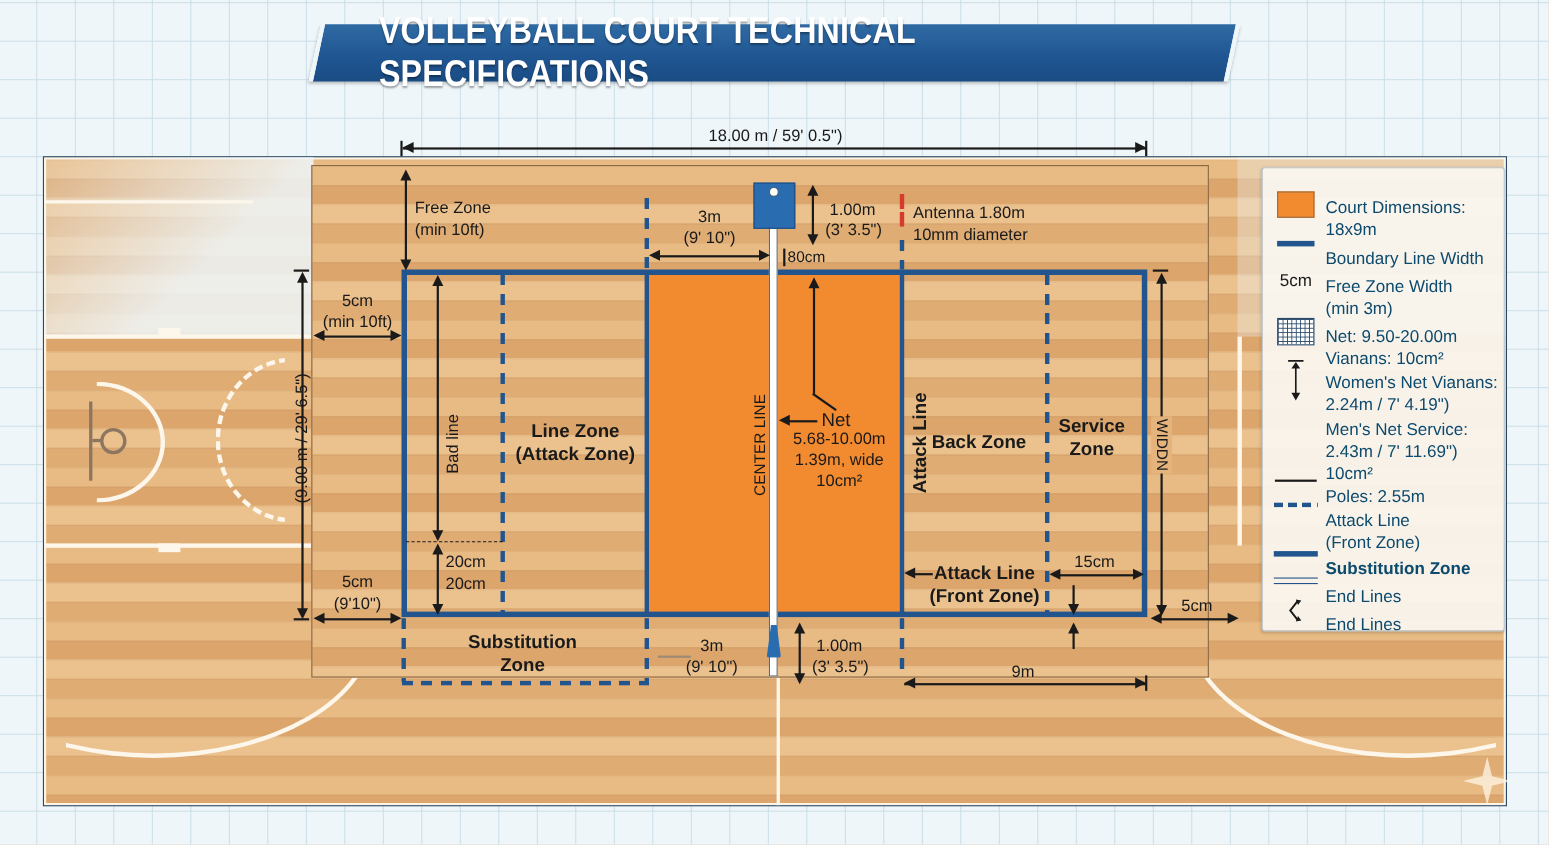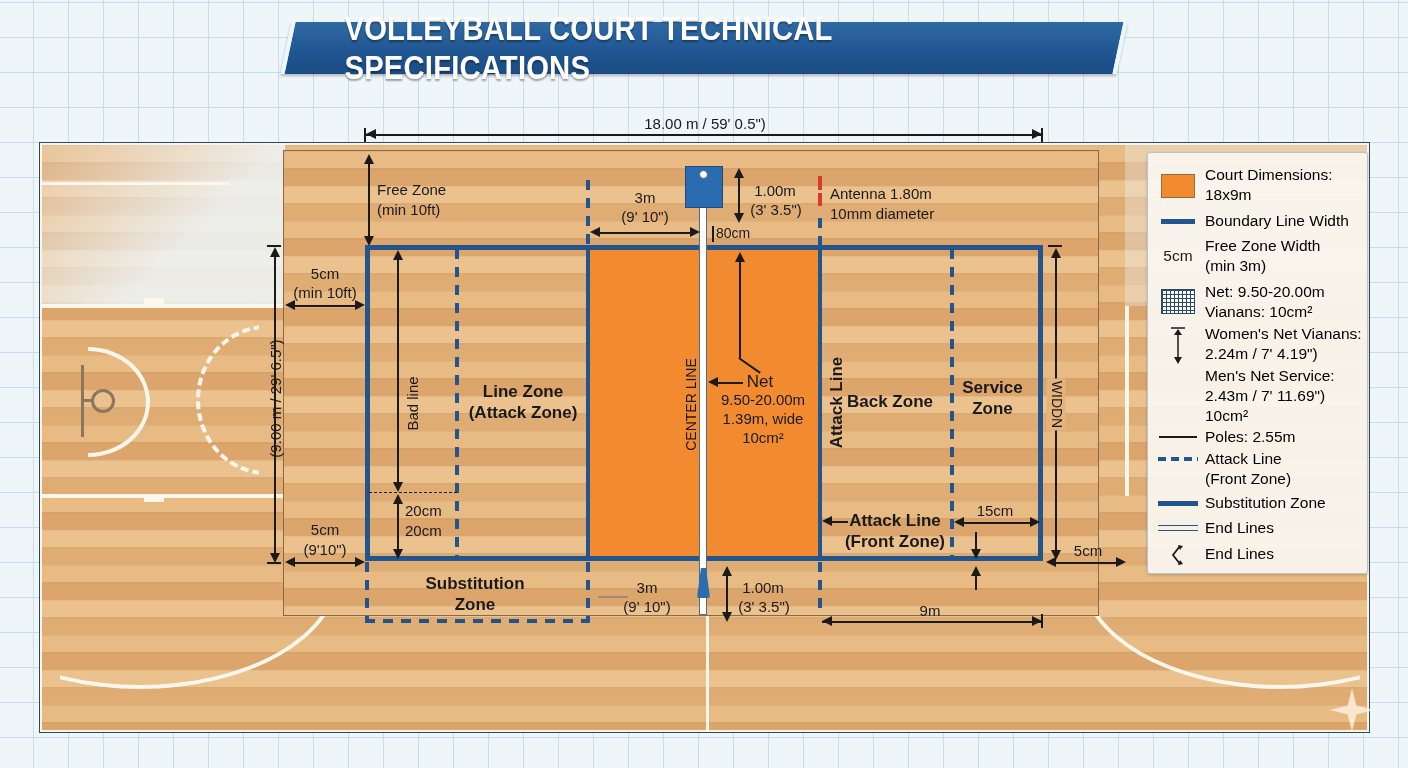--- a/index.html
+++ b/index.html
@@ -85,21 +85,21 @@
   .rot90 { transform: rotate(90deg); transform-origin: center center; }
 
   
   .bb-line { background: #fdf6ea; position: absolute; }
   .bb-arc { position: absolute; border: 4px solid #fdf6ea; border-radius: 50%; }
 
   
   .legend { left: 1147px; top: 152px; width: 221px; height: 422px; background: rgba(250,246,240,0.93); border: 1px solid #b8c3cc; border-radius: 3px; box-shadow: 0 1px 3px rgba(0,0,0,.2); }
   .leg-row { position: absolute; left: 0; width: 221px; }
   .leg-sym { position: absolute; left: 10px; width: 40px; display: flex; align-items: center; justify-content: center; }
-  .leg-text { position: absolute; left: 57px; font-size: 15.5px; line-height: 20px; color: #000000; white-space: nowrap; }
+  .leg-text { position: absolute; left: 57px; font-size: 15.5px; line-height: 20px; color: #0c4a6e; white-space: nowrap; margin-top: 15px; }
 
   .sparkle { left: 1330px; top: 688px; width: 44px; height: 44px; background: rgba(255,245,230,0.75);
     clip-path: polygon(50% 0, 60% 40%, 100% 50%, 60% 60%, 50% 100%, 40% 60%, 0 50%, 40% 40%); }
 </style>
 </head>
 <body>
 
 <div class="abs wood outer-floor"></div>
 <div class="abs faded-top-left"></div>
 <div class="abs faded-top-right"></div>
@@ -206,21 +206,21 @@
 
 <div class="lbl left" style="left:830px;top:184px;">Antenna 1.80m</div>
 <div class="lbl left" style="left:830px;top:204px;">10mm diameter</div>
 
 <div class="abs vline" style="left:739px;top:258px;height:100px;"></div>
 <div class="arrow-u" style="left:735px;top:252px;"></div>
 <div class="abs" style="left:739px;top:357px;width:26px;height:1.5px;background:#1a1a1a;transform:rotate(35deg);transform-origin:left;"></div>
 <div class="abs hline" style="left:715px;top:382px;width:28px;"></div>
 <div class="arrow-l" style="left:708px;top:377px;"></div>
 <div class="lbl bold" style="left:745px;top:371px;width:30px;font-weight:normal;font-size:17px;">Net</div>
-<div class="lbl" style="left:713px;top:390px;width:100px;">9.50-20.00m</div>
+<div class="lbl" style="left:713px;top:390px;width:100px;">5.68-10.00m</div>
 <div class="lbl" style="left:713px;top:409px;width:100px;">1.39m, wide</div>
 <div class="lbl" style="left:713px;top:428px;width:100px;">10cm²</div>
 
 <div class="lbl rot" style="left:641px;top:395px;width:100px;font-size:14px;">CENTER LINE</div>
 
 <div class="lbl bold rot" style="left:786px;top:392px;width:100px;">Attack Line</div>
 <div class="lbl bold" style="left:845px;top:391px;width:90px;text-align:center;">Back Zone</div>
 <div class="lbl bold" style="left:955px;top:377px;width:75px;">Service</div>
 <div class="lbl bold" style="left:955px;top:398px;width:75px;">Zone</div>
 
@@ -320,21 +320,21 @@
     <div class="leg-sym" style="top:7px;height:6px;">
         <div style="width:40px;height:4px;background:repeating-linear-gradient(90deg,#22558e 0 8px,transparent 8px 13px);"></div>
       </div>
     <div class="leg-text" style="top:0;">Attack Line</div>
     <div class="leg-text" style="top:20px;">(Front Zone)</div>
   </div>
   <div class="leg-row" style="top:340px;">
     <div class="leg-sym" style="top:7px;height:6px;">
         <div style="width:40px;height:5px;background:#22558e;"></div>
       </div>
-    <div class="leg-text" style="top:0;">Substitution Zone</div>
+    <div class="leg-text" style="top:0;font-weight:bold;">Substitution Zone</div>
   </div>
   <div class="leg-row" style="top:365px;">
     <div class="leg-sym" style="top:6px;height:8px;">
         <div style="width:40px;height:6px;border-top:1.5px solid #22558e;border-bottom:1.5px solid #22558e;"></div>
       </div>
     <div class="leg-text" style="top:0;">End Lines</div>
   </div>
   <div class="leg-row" style="top:391px;">
     <div class="leg-sym" style="top:0;height:22px;">
       <svg width="16" height="22" viewBox="0 0 16 22">

